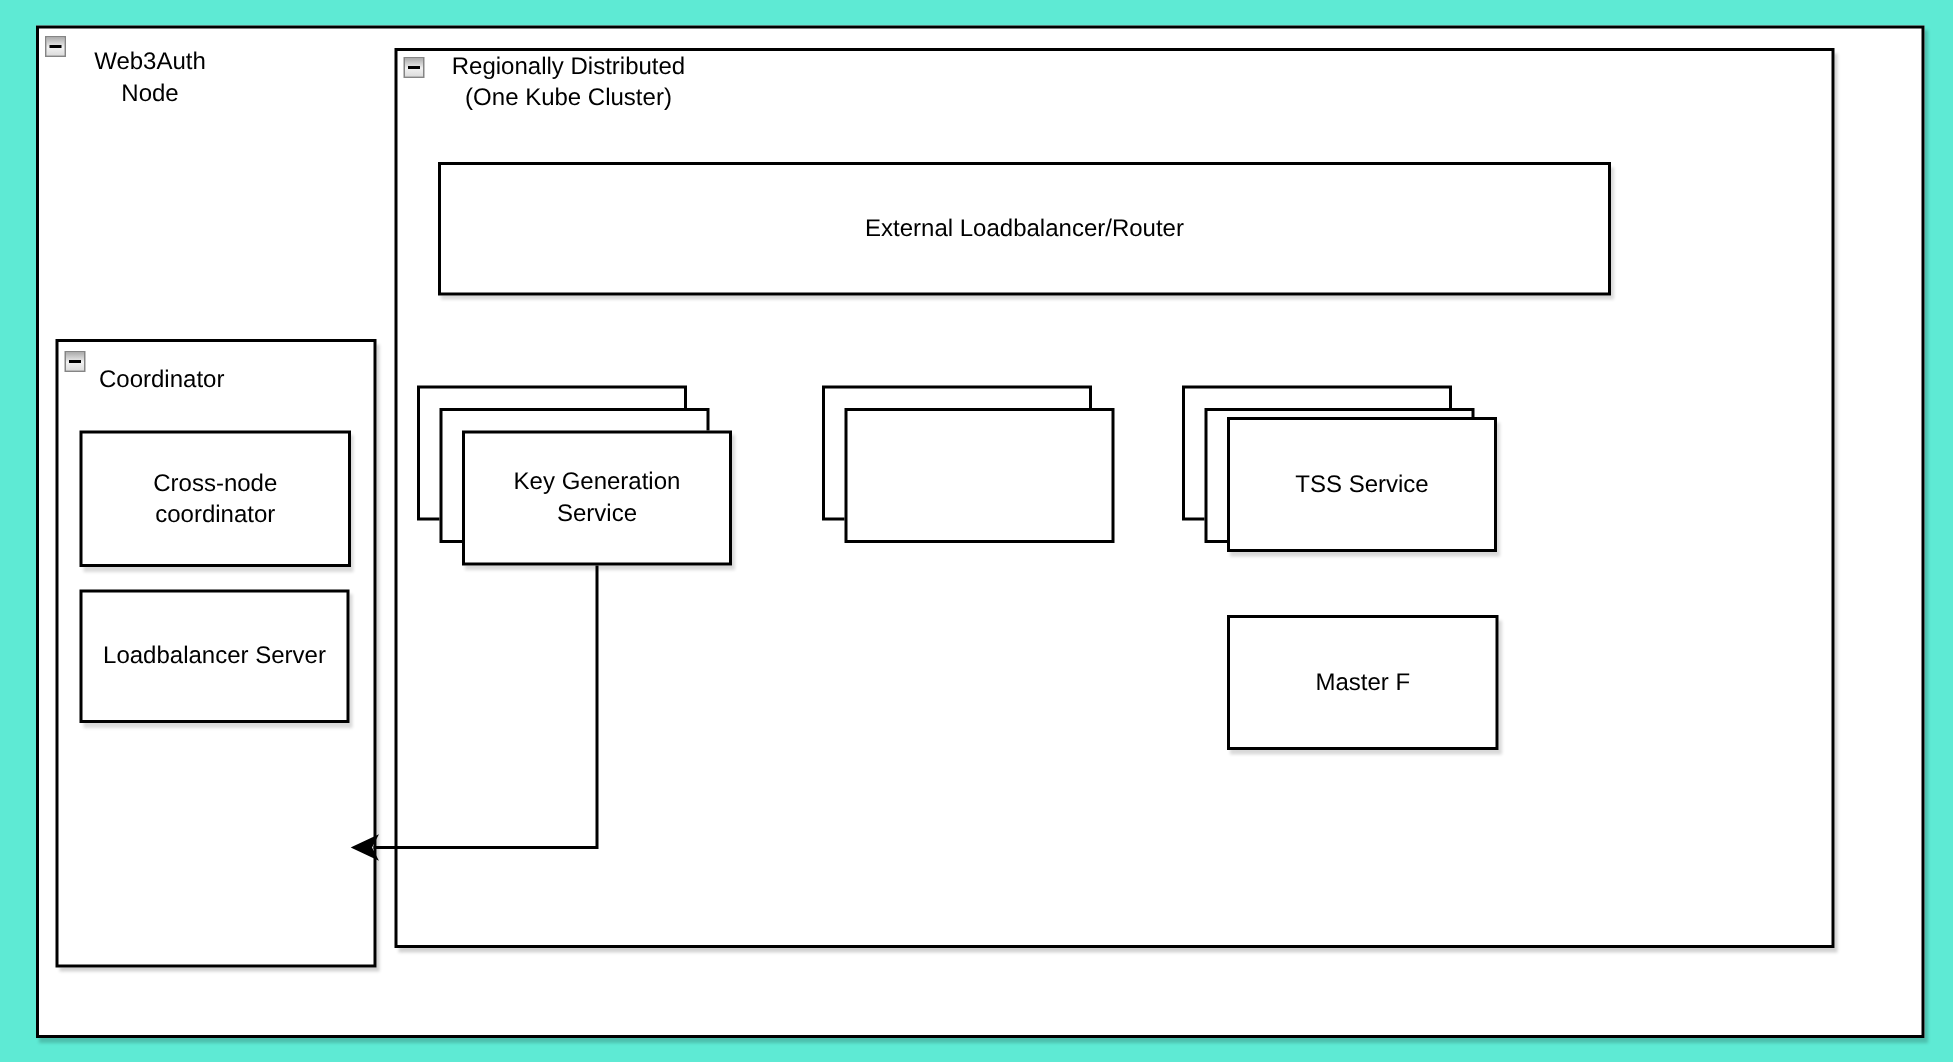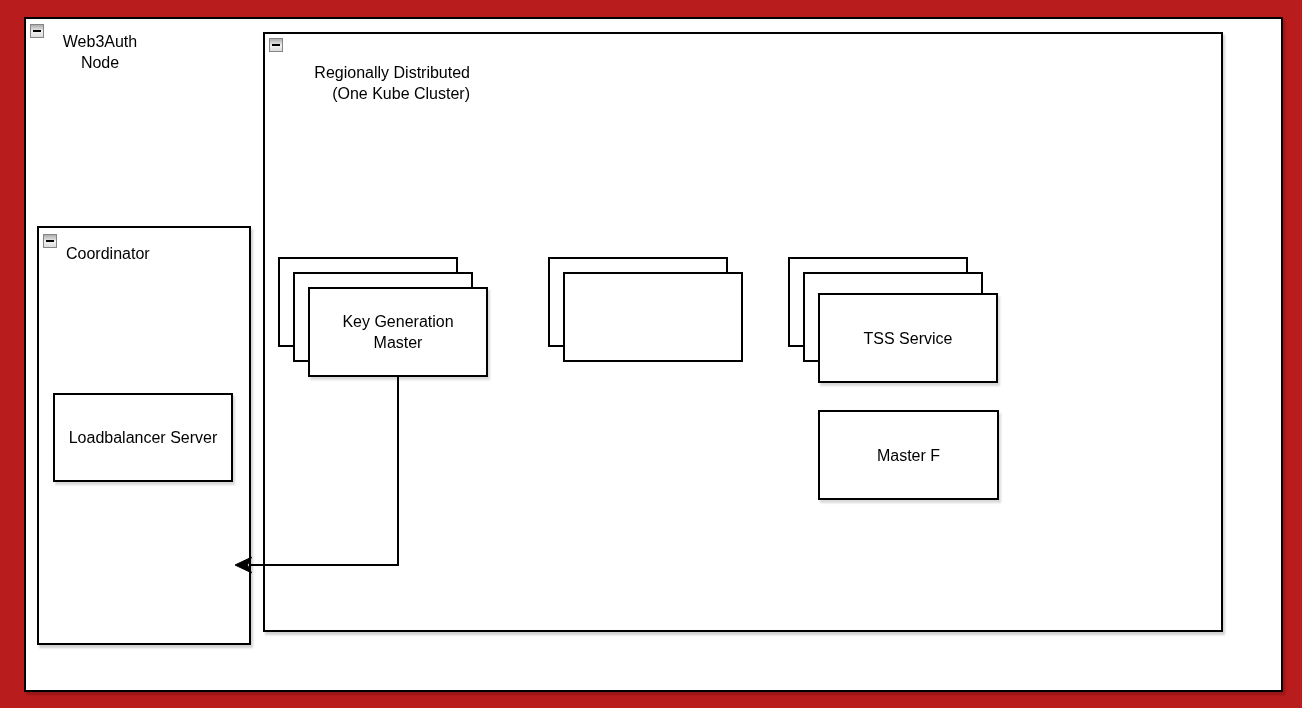--- a/index.html
+++ b/index.html
@@ -1,17 +1,17 @@
 <!DOCTYPE html>
 <html><head>
 <meta charset="utf-8">
 <style>
   html,body { margin:0; padding:0; background:#ffffff; }
   .canvas {
-    position:relative; width:1302px; height:708px; background:#b91c1c;
+    position:relative; width:1302px; height:708px; background:#5eead4;
     font-family:"Liberation Sans", sans-serif; color:#000; overflow:hidden;
   }
   
   .frame {
     position:absolute; box-sizing:border-box;
     border:2px solid #000; background:#ffffff;
     box-shadow:2px 3px 2px rgba(0,0,0,0.18);
   }
   
   .node {
@@ -56,49 +56,52 @@
 
 <div class="canvas">
 
   <div class="frame" style="left:24px; top:17px; width:1259px; height:675px;"></div>
   <div class="collapse" style="left:30px; top:24px;"></div>
   <div class="container-label" style="left:40px; top:31px; width:120px;">Web3Auth
 Node</div>
 
   <div class="frame" style="left:263px; top:32px; width:960px; height:600px;"></div>
   <div class="collapse" style="left:269px; top:38px;"></div>
-  <div class="container-label" style="left:288px; top:62px; width:182px;text-align:right;">Regionally Distributed
+  <div class="container-label" style="left:288px; top:34px; width:182px;">Regionally Distributed
 (One Kube Cluster)</div>
 
   <div class="frame" style="left:37px; top:226px; width:214px; height:419px;"></div>
   <div class="collapse" style="left:43px; top:234px;"></div>
   <div class="container-label single" style="left:66px; top:243px;">Coordinator</div>
 
+  <div class="node" style="left:292px; top:108px; width:782px; height:89px;">External Loadbalancer/Router</div>
 
   <div class="stack" style="left:278px; top:257px; width:210px; height:120px;">
     <div class="layer" style="left:0; top:0;"></div>
     <div class="layer" style="left:15px; top:15px;"></div>
     <div class="layer front" style="left:30px; top:30px;">Key Generation
-Master</div>
+Service</div>
   </div>
 
   <div class="stack" style="left:548px; top:257px; width:210px; height:120px;">
     <div class="layer" style="left:0; top:0;"></div>
     <div class="layer" style="left:15px; top:15px;"></div>
   </div>
 
   <div class="stack" style="left:788px; top:257px; width:210px; height:120px;">
     <div class="layer" style="left:0; top:0;"></div>
     <div class="layer" style="left:15px; top:15px;"></div>
-    <div class="layer front" style="left:30px; top:36px;">TSS Service</div>
+    <div class="layer front" style="left:30px; top:21px;">TSS Service</div>
   </div>
 
 
   <div class="node" style="left:818px; top:410px; width:181px; height:90px;">Master F</div>
 
+  <div class="node" style="left:53px; top:287px; width:181px; height:91px;">Cross-node
+coordinator</div>
 
   <div class="node" style="left:53px; top:393px; width:180px; height:89px;">Loadbalancer Server</div>
 
 
   <svg class="overlay" width="1302" height="708" viewBox="0 0 1302 708">
     <path d="M 398 377 L 398 565 L 249 565"></path>
     <polygon points="235,565 251.5,557.2 247.5,565 251.5,572.8"></polygon>
   </svg>
 
 </div>

